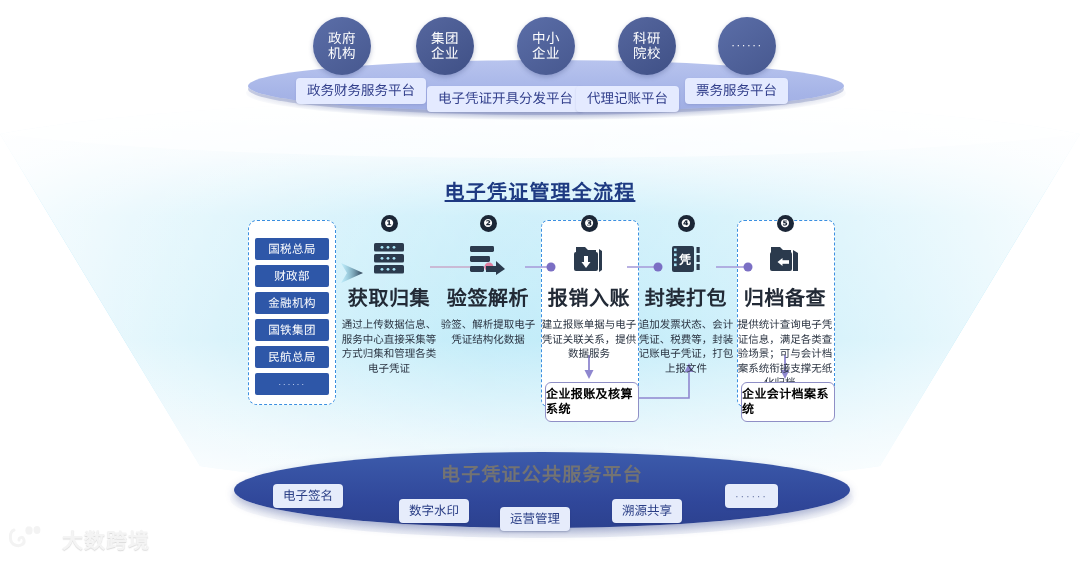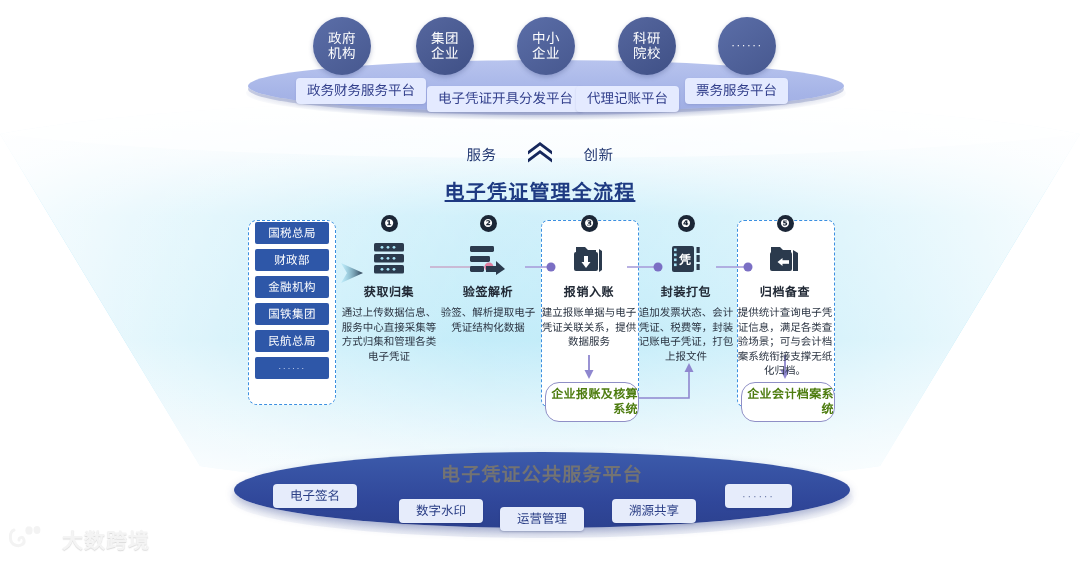--- a/index.html
+++ b/index.html
@@ -58,21 +58,21 @@
     color:#1e3a82;font-size:20px;font-weight:bold;letter-spacing:1.2px;text-decoration:underline;
   }
 
   
   .flow{position:absolute;left:0;top:215px;width:1080px;height:195px;}
 
   
   .src-panel{
     position:absolute;left:248px;top:5px;width:88px;height:185px;
     border:1.6px dashed #3b8fe0;border-radius:9px;background:#ffffff;
-    padding:1px 6px;box-sizing:border-box;
+    padding:17px 6px;box-sizing:border-box;
   }
   .src-item{
     height:22px;margin-bottom:5px;border-radius:2px;
     background:#2e57a8;color:#ffffff;font-size:11.5px;line-height:22px;
     text-align:center;letter-spacing:.4px;
   }
   .src-item.dots{color:#c9d6f2;font-size:9px;letter-spacing:1.6px;}
 
   .src-arrow{position:absolute;left:341px;top:46px;}
 
@@ -81,26 +81,26 @@
     position:absolute;top:0;background:#ffffff;border:1.4px dashed #3b8fe0;border-radius:7px;
   }
 
   
   .step{position:absolute;top:0;width:112px;text-align:center;}
   .step .num{
     width:17px;height:17px;border-radius:50%;background:#1b2636;color:#fff;
     font-size:11px;line-height:17px;margin:0 auto;display:block;font-weight:bold;
   }
   .step .icon{height:38px;margin-top:8px;display:flex;align-items:center;justify-content:center;}
-  .step .title{color:#222a36;font-size:12px;font-weight:bold;margin-top:4px;letter-spacing:.6px;}
+  .step .title{color:#222a36;font-size:20px;font-weight:bold;margin-top:4px;letter-spacing:.6px;}
   .step .desc{color:#2b3442;font-size:10.5px;line-height:14.5px;margin-top:6px;padding:0 5px;}
 
   .sys-box{
-    position:absolute;width:92px;border:1.3px solid #8f8fc6;background:#fff;border-radius:14px;
-    color:#4d7c0f;font-size:12px;font-weight:bold;line-height:15px;text-align:right;
+    position:absolute;width:92px;border:1.3px solid #8f8fc6;background:#fff;border-radius:6px;
+    color:#000000;font-size:12px;font-weight:bold;line-height:15px;text-align:left;
     padding:4px 0;letter-spacing:.4px;
   }
 
   .connector{position:absolute;left:0;top:0;width:1080px;height:195px;pointer-events:none;}
 
   
   .bot-shadow{
     position:absolute;left:230px;top:460px;width:624px;height:78px;border-radius:50%;
     background:radial-gradient(ellipse at 50% 55%, rgba(150,160,200,.55) 0%, rgba(180,190,220,.25) 58%, rgba(255,255,255,0) 75%);
   }
@@ -108,21 +108,21 @@
     position:absolute;left:234px;top:452px;width:616px;height:76px;border-radius:50%;
     background:linear-gradient(180deg,#3c5bab 0%,#30479a 65%,#2c418f 100%);
     box-shadow:0 4px 8px rgba(45,65,140,.35);
   }
   .bot-title{
     position:absolute;left:234px;top:459px;width:616px;text-align:center;
     color:#737373;font-size:19px;font-weight:bold;letter-spacing:1.2px;
   }
   .bot-tag{
     position:absolute;background:#e6ecfb;color:#2b3f86;border-radius:4px;
-    font-size:12.5px;line-height:24px;height:24px;padding:0 17px;white-space:nowrap;
+    font-size:12.5px;line-height:24px;height:24px;padding:0 10px;white-space:nowrap;
     box-shadow:0 1px 2px rgba(30,45,100,.25);
   }
   .bot-tag.dots{color:#6d7ba8;letter-spacing:1.8px;font-size:11px;}
 
   
   .wm{position:absolute;left:8px;top:524px;display:flex;align-items:center;opacity:.78;}
   .wm-text{color:#f2f2f2;font-size:21px;font-weight:bold;letter-spacing:1px;margin-left:16px;
            text-shadow:0 1px 1px rgba(120,120,120,.35);}
 </style>
 </head>
@@ -183,30 +183,20 @@
     <span class="c-dots">······</span>
   </div>
 
   <div class="plat-row">
     <div class="plat-tag" style="left:48px;top:14px;">政务财务服务平台</div>
     <div class="plat-tag" style="left:179px;top:22px;">电子凭证开具分发平台</div>
     <div class="plat-tag" style="left:437px;top:14px;">票务服务平台</div>
     <div class="plat-tag" style="left:328px;top:22px;">代理记账平台</div>
   </div>
 
-  <div class="svc-line">
-    <span>服务</span>
-    <span class="chev">
-      <svg width="30" height="24" viewBox="0 0 30 24">
-        <path d="M3 11 L15 2 L27 11 L27 14.5 L15 5.5 L3 14.5 Z" fill="#16275c"></path>
-        <path d="M3 19 L15 10 L27 19 L27 22.5 L15 13.5 L3 22.5 Z" fill="#16275c"></path>
-      </svg>
-    </span>
-    <span>创新</span>
-  </div>
 
   <div class="main-title">电子凭证管理全流程</div>
 
   <div class="flow">
 
     <div class="card" style="left:541px;top:5px;width:96px;height:185px;"></div>
     <div class="card" style="left:737px;top:5px;width:96px;height:185px;"></div>
 
     <div class="src-panel">
       <div class="src-item">国税总局</div>

